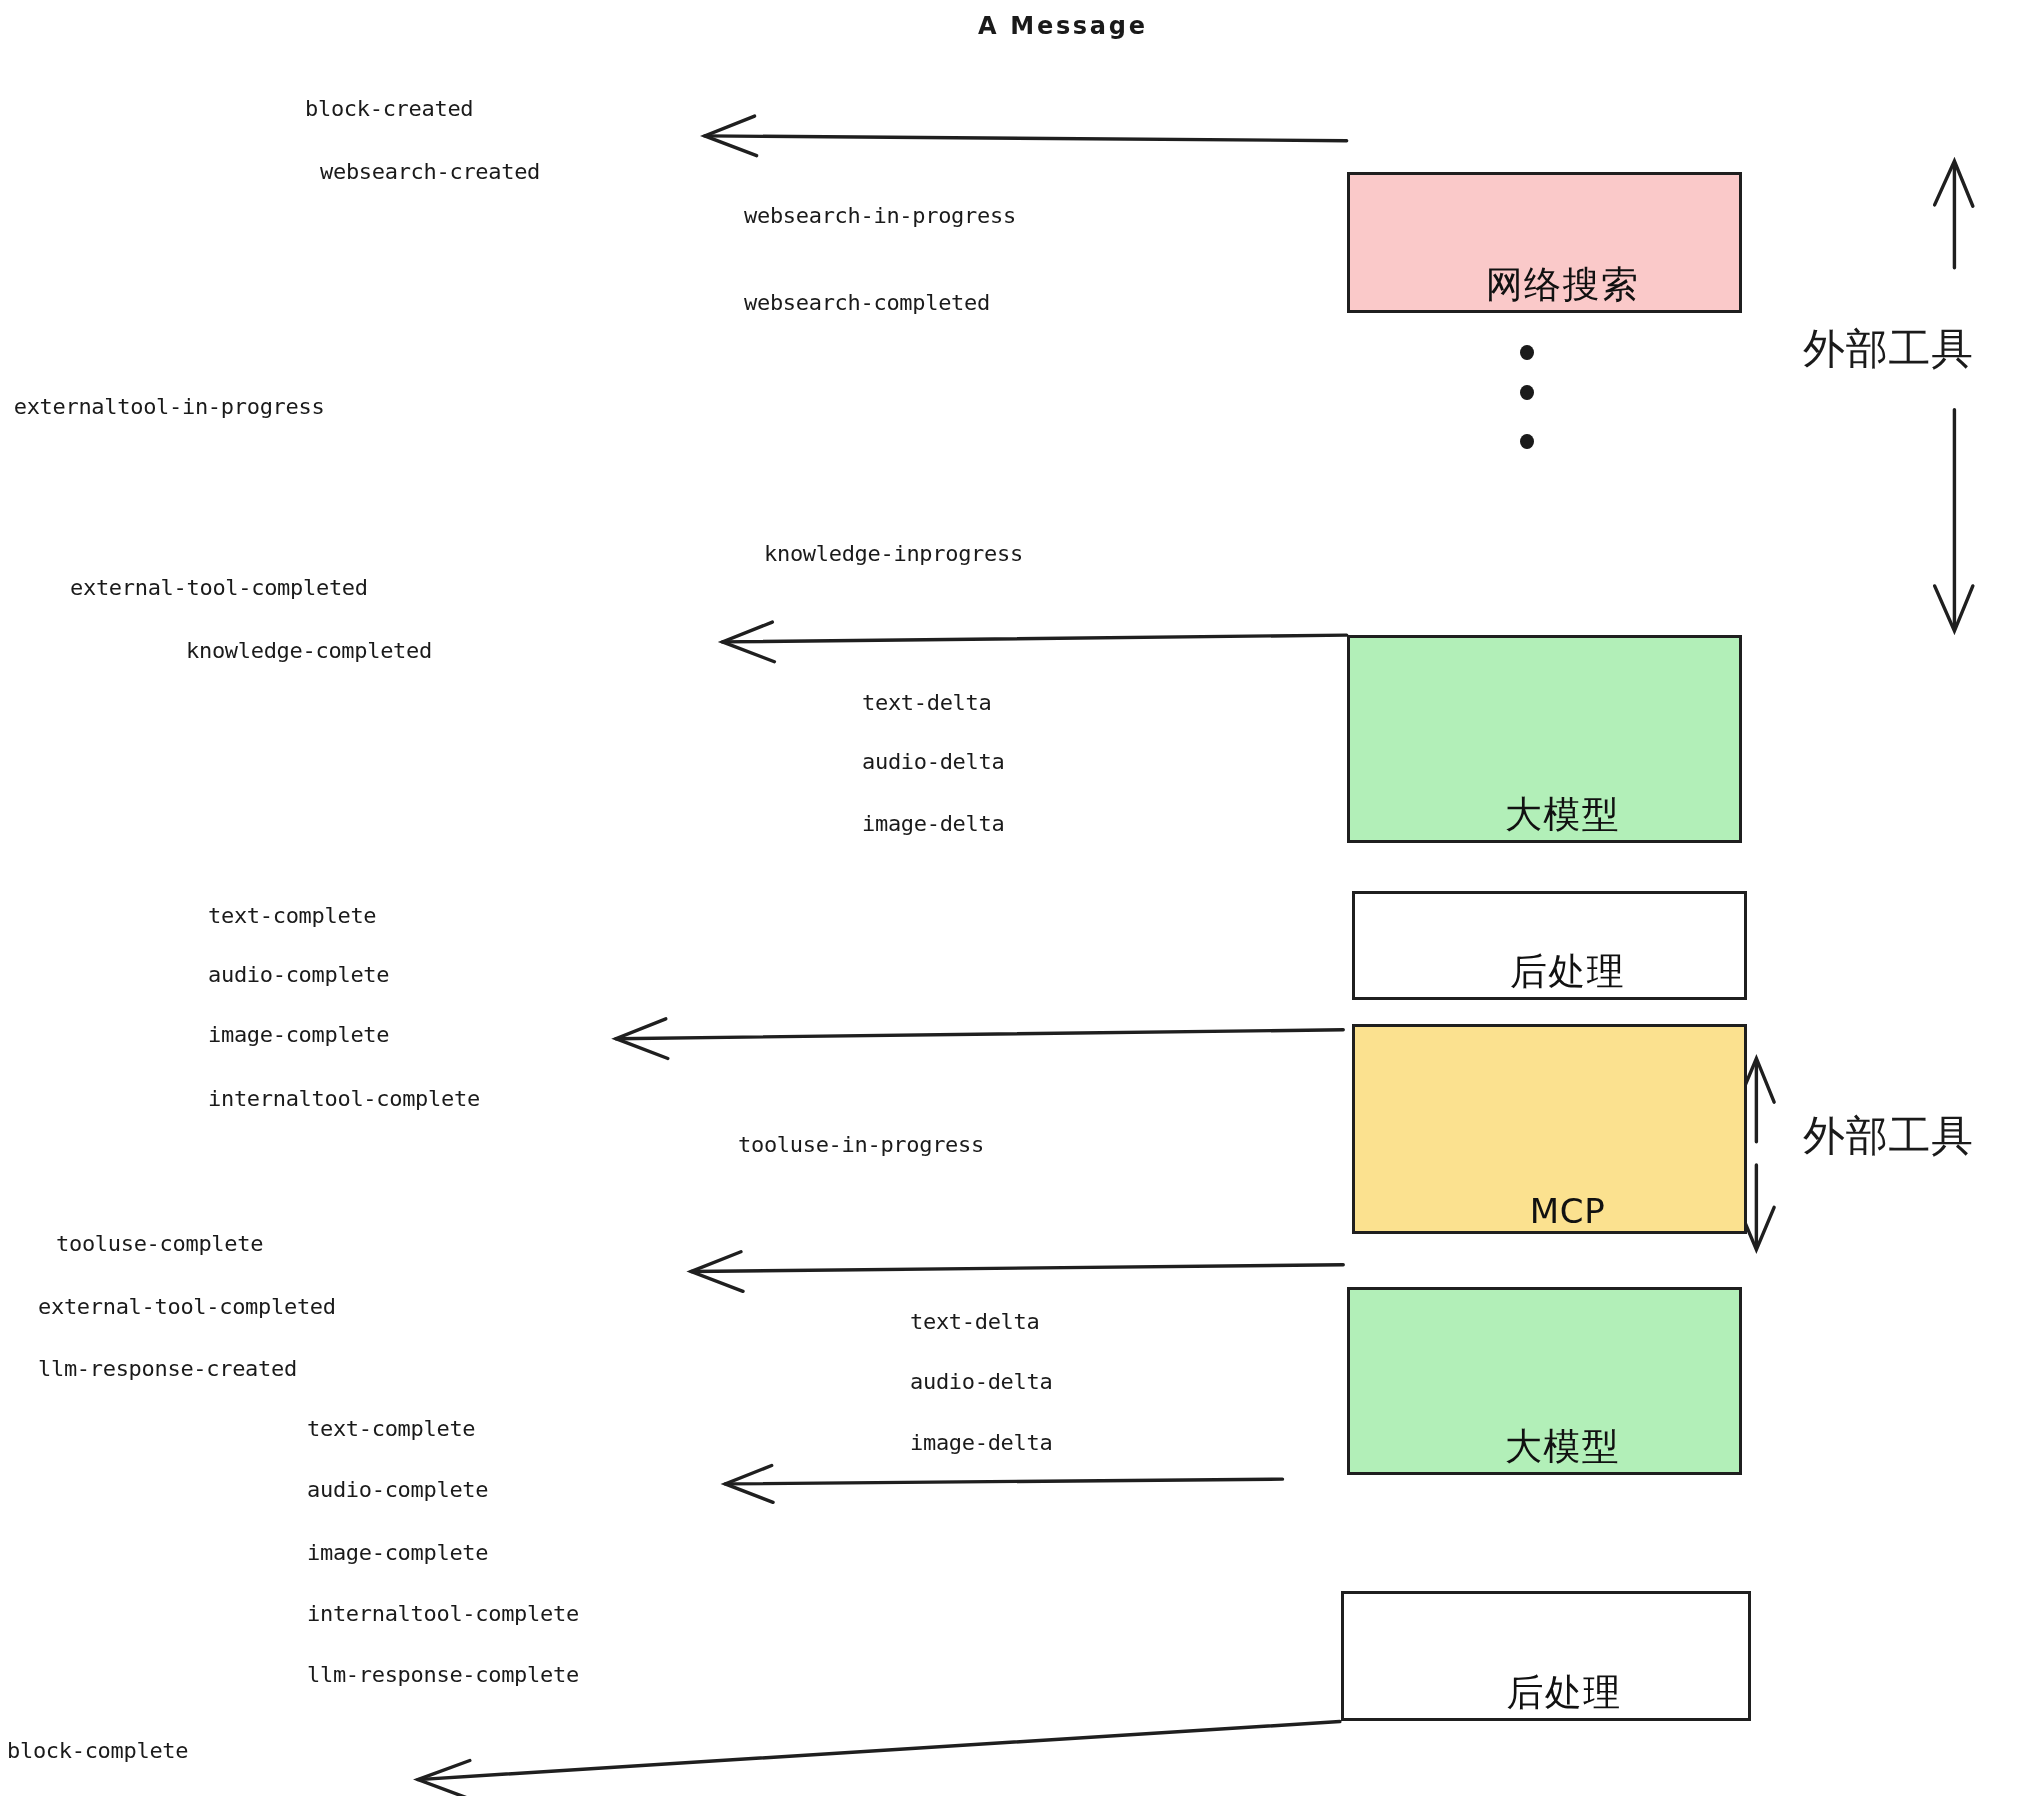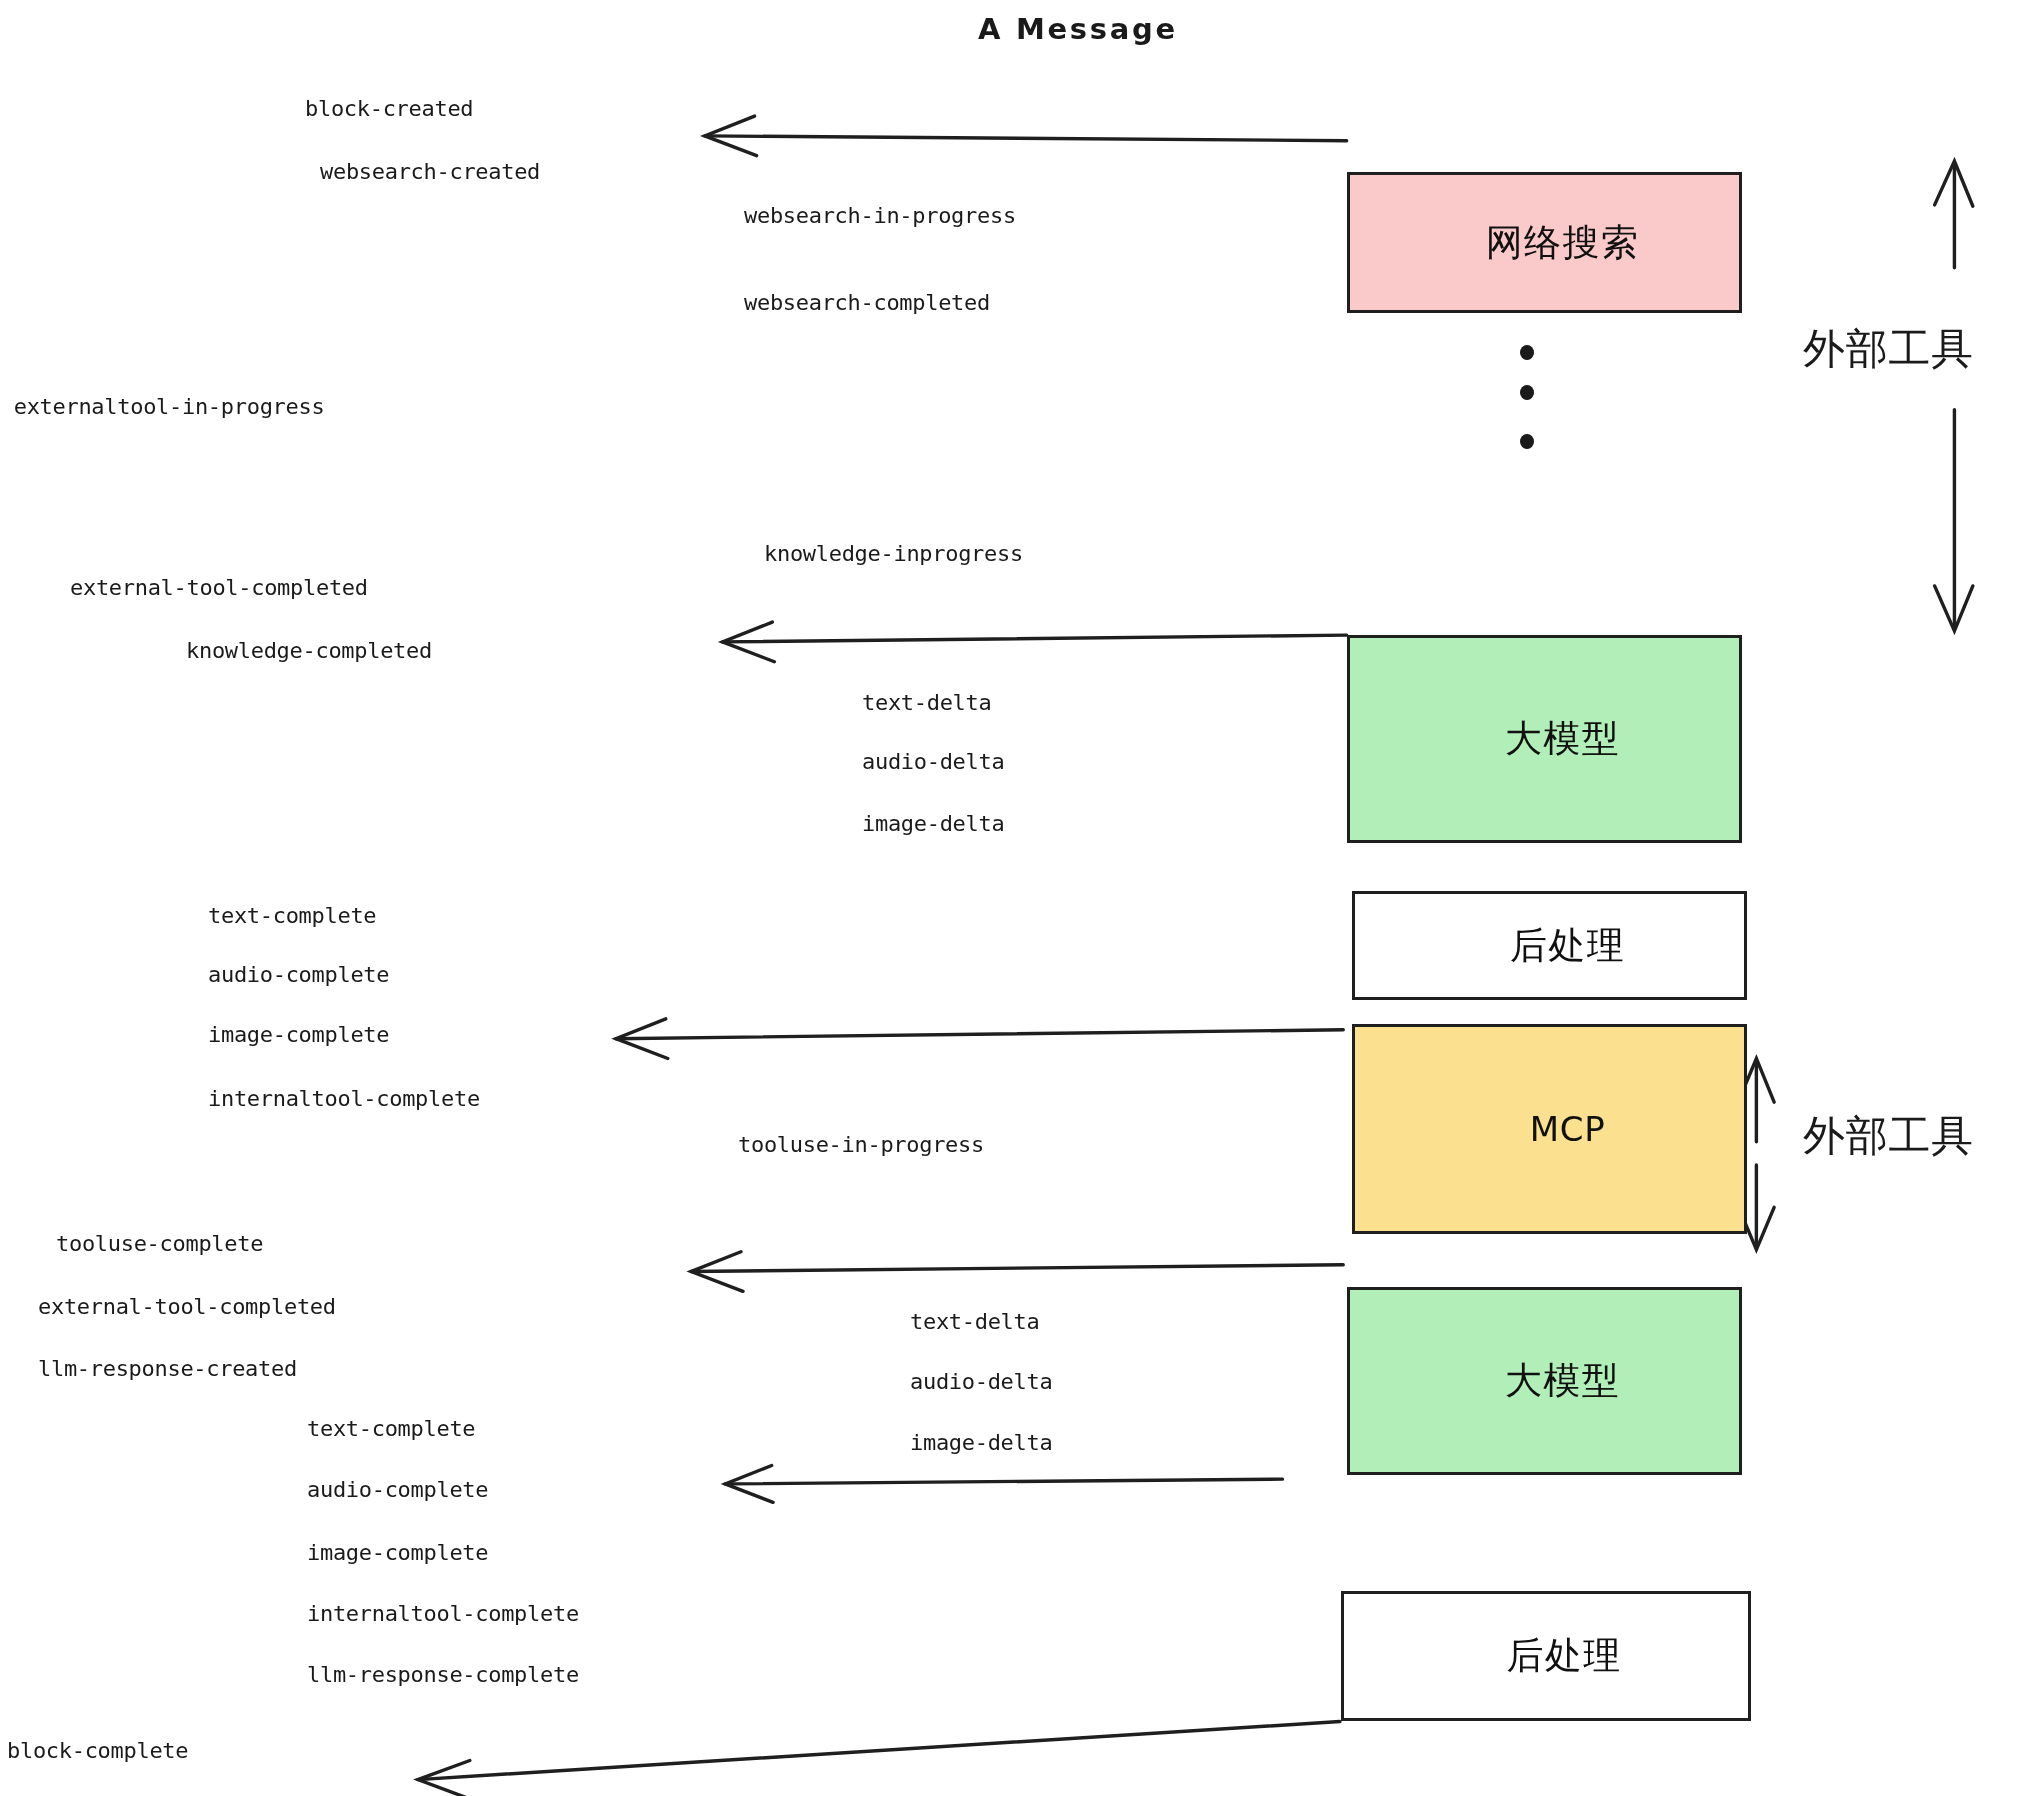--- a/index.html
+++ b/index.html
@@ -7,24 +7,24 @@
        font-family:"DejaVu Sans Mono","Liberation Mono",monospace;}
   .stage{position:absolute;left:0;top:0;width:2035px;height:1796px;}
   svg.layer{position:absolute;left:0;top:0;width:2035px;height:1796px;pointer-events:none;}
 
   .evt{position:absolute;white-space:pre;color:#1a1a1a;
        font-family:"DejaVu Sans Mono","Liberation Mono",monospace;
        font-size:22px;letter-spacing:-0.3px;line-height:1;}
 
   .title{position:absolute;white-space:pre;color:#1a1a1a;
        font-family:"DejaVu Sans","Liberation Sans",sans-serif;
-       font-size:29px;font-weight:600;letter-spacing:2.7px;}
+       font-size:24px;font-weight:600;letter-spacing:2.7px;}
 
   .box{position:absolute;box-sizing:border-box;border:3.4px solid #1f1f1f;
-       display:flex;align-items:center;justify-content:center;padding-left:36px;}
+       display:flex;align-items:flex-end;justify-content:center;padding-left:36px;}
   .box span{font-family:"DejaVu Sans","Liberation Sans",sans-serif;
        font-size:37px;color:#111;letter-spacing:1.4px;}
   .box.mcp span{font-size:34px;letter-spacing:0.7px;}
 
   .sidelbl{position:absolute;white-space:pre;color:#1a1a1a;
        font-family:"DejaVu Sans","Liberation Sans",sans-serif;
        font-size:42px;letter-spacing:0.7px;}
 
   .dot{position:absolute;width:13.7px;height:15px;border-radius:50%;background:#1a1a1a;}
 </style>

